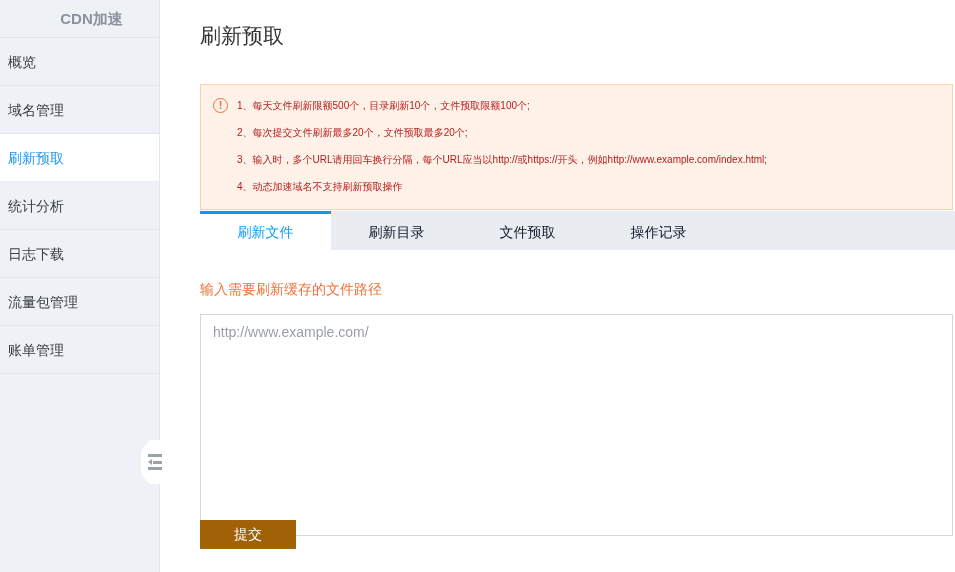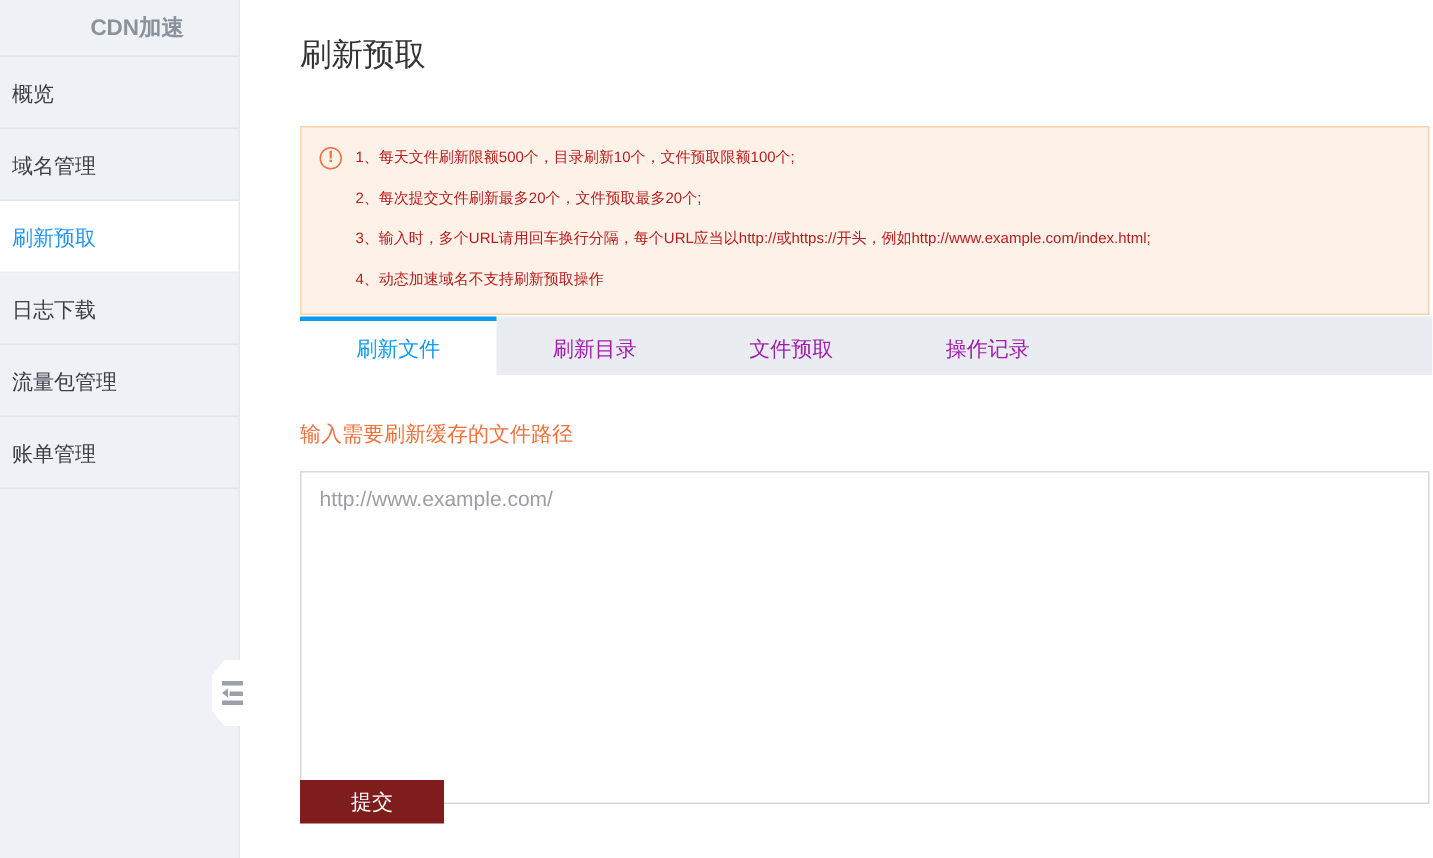--- a/index.html
+++ b/index.html
@@ -77,21 +77,21 @@
   .notice-line {
     font-size:10px; color:#b91c1c; line-height:27px; white-space:nowrap;
   }
 
   .tabs {
     position:absolute; left:40px; right:0; top:211px; height:39px;
     display:flex; background:#e9edf1;
   }
   .tab {
     width:131px; text-align:center; line-height:36px; font-size:14px;
-    color:#a21caf; cursor:pointer; border-top:3px solid transparent;
+    color:#0f172a; cursor:pointer; border-top:3px solid transparent;
   }
   .tab.active {
     background:#fff; border-top:3px solid #0d9bf2; color:#0d9bf2;
   }
 
   .field-label {
     position:absolute; left:40px; top:281px;
     font-size:14px; color:#f2703a;
   }
 
@@ -101,33 +101,34 @@
     border:1px solid #d5d7da; background:#fff;
     padding:9px 12px; font-size:14px; color:#333;
     resize:none; outline:none;
     font-family:"Liberation Sans","DejaVu Sans",sans-serif;
   }
   .path-textarea::placeholder { color:#9b9fa5; }
 
   .submit-btn {
     position:absolute; left:40px; top:520px;
     width:96px; height:29px;
-    background:#7f1d1d; color:#fff; border:none;
+    background:#a16207; color:#fff; border:none;
     font-size:14px; cursor:pointer;
     font-family:"Liberation Sans","DejaVu Sans",sans-serif;
   }
 </style>
 </head>
 <body>
 
 <div class="sidebar">
   <div class="sidebar-title">CDN加速</div>
   <div class="side-item">概览</div>
   <div class="side-item">域名管理</div>
   <div class="side-item active">刷新预取</div>
+  <div class="side-item">统计分析</div>
   <div class="side-item">日志下载</div>
   <div class="side-item">流量包管理</div>
   <div class="side-item">账单管理</div>
 </div>
 
 <div class="collapse-toggle">
   <div class="collapse-icon">
     <div class="bar"></div>
     <div class="mid">
       <div class="tri"></div>

